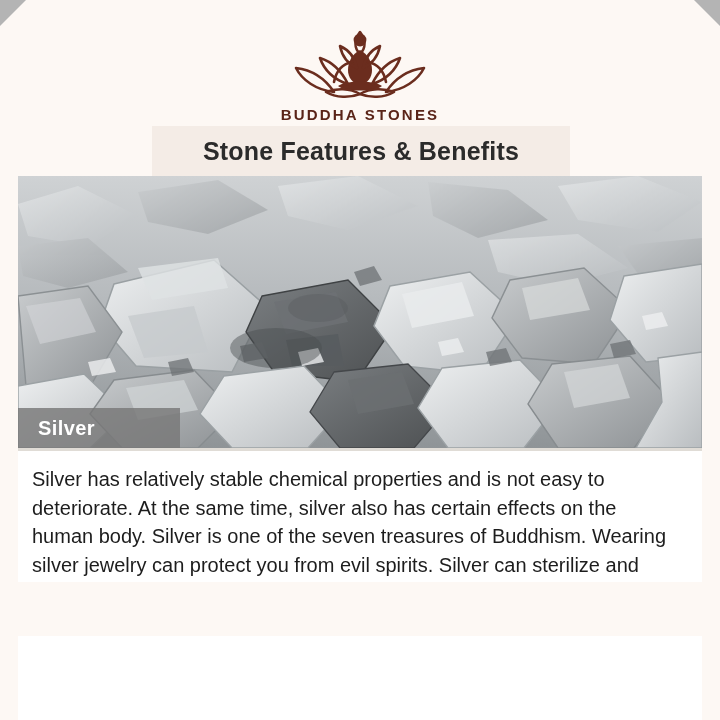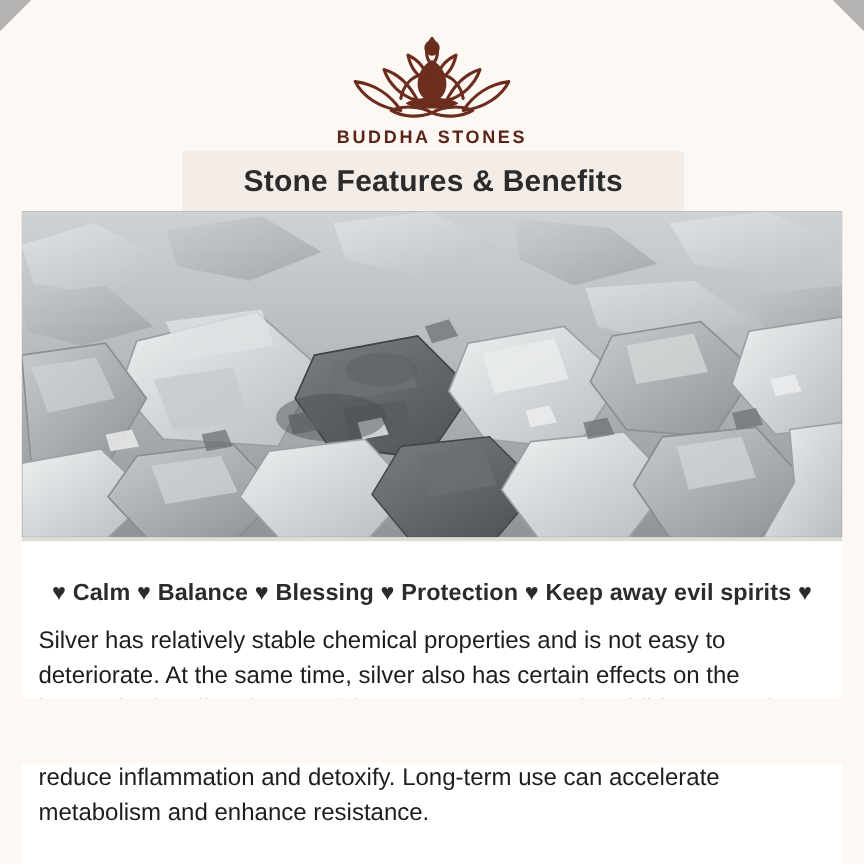--- a/index.html
+++ b/index.html
@@ -285,24 +285,26 @@
         <polygon points="70,186 92,182 98,196 74,200"></polygon>
         <polygon name="g2" points="280,176 300,172 306,186 284,190"></polygon>
         <polygon points="420,166 440,162 446,176 424,180"></polygon>
         <polygon points="624,140 644,136 650,150 628,154"></polygon>
       </g>
 
       <ellipse cx="258" cy="172" rx="46" ry="20" fill="#4a4d50" opacity="0.45"></ellipse>
       <ellipse cx="300" cy="132" rx="30" ry="14" fill="#55585b" opacity="0.35"></ellipse>
     </svg>
 
+    <div class="hero-label">
+      <span>Silver</span>
+    </div>
   </div>
 
   <div class="panel">
-    <div class="keywords">♥ Calm ♥ Balance ♥ Blessing ♥ Protection ♥ Keep away evil spirits ♥</div>
     <p class="body-copy">Silver has relatively stable chemical properties and is not easy to deteriorate. At the same time, silver also has certain effects on the human body. Silver is one of the seven treasures of Buddhism. Wearing silver jewelry can protect you from evil spirits. Silver can sterilize and reduce inflammation and detoxify. Long-term use can accelerate metabolism and enhance resistance.</p>
   </div>
 
   <div class="frame-left"></div>
   <div class="frame-right"></div>
   <div class="frame-bottom"></div>
 
 </div>
 
 </body></html>

